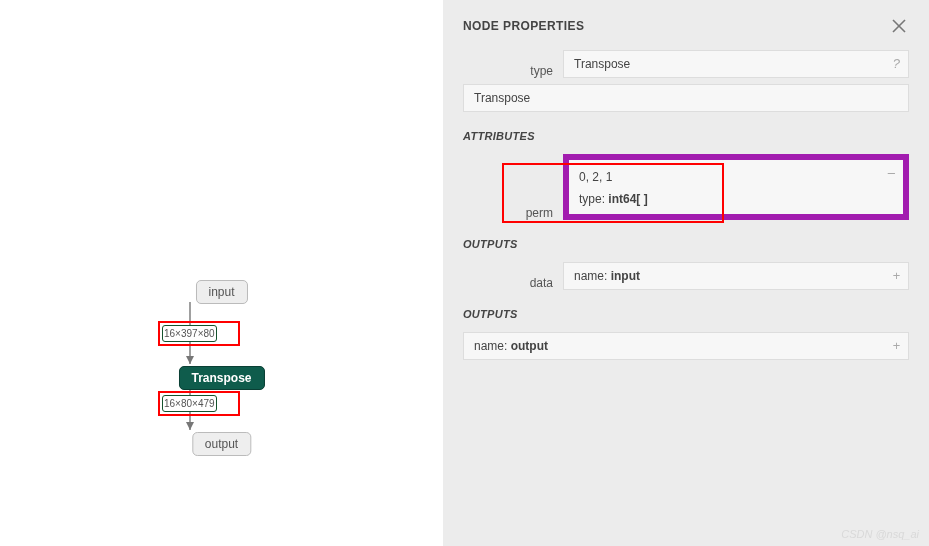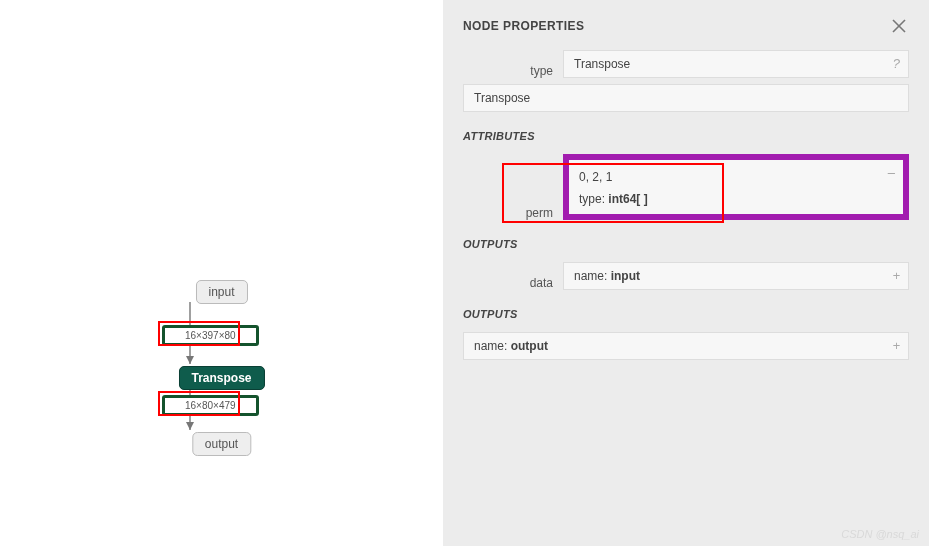--- a/index.html
+++ b/index.html
@@ -12,21 +12,21 @@
     position: absolute; left: 50%; transform: translateX(-50%);
     border-radius: 5px; padding: 4px 12px; text-align: center;
   }
   .node-io {
     background: #eee; border: 1px solid #bbb; color: #555;
   }
   .node-op {
     background: #0f5c4c; color: #fff; border: 1px solid #0a3f34; font-weight: 600;
   }
   .tensor-label {
-    background: #fff; border: 3px solid #14532d; font-size: 10px; border-radius: 3px; padding: 2px 20px; color: #555;
+    background: #fff; border: 1px solid #14532d; font-size: 10px; border-radius: 3px; padding: 2px 1px; color: #555;
     transform: none; 
   }
   .redbox {
     position: absolute; border: 2px solid #f00; pointer-events: none;
   }
   svg.arrows { position: absolute; inset: 0; width: 100%; height: 100%; pointer-events: none; }
 
   
   .props { flex: 1; background: #ececec; position: relative; padding: 16px 20px 0 20px; }
   .props-header { display: flex; align-items: center; justify-content: space-between; margin-bottom: 14px; }

